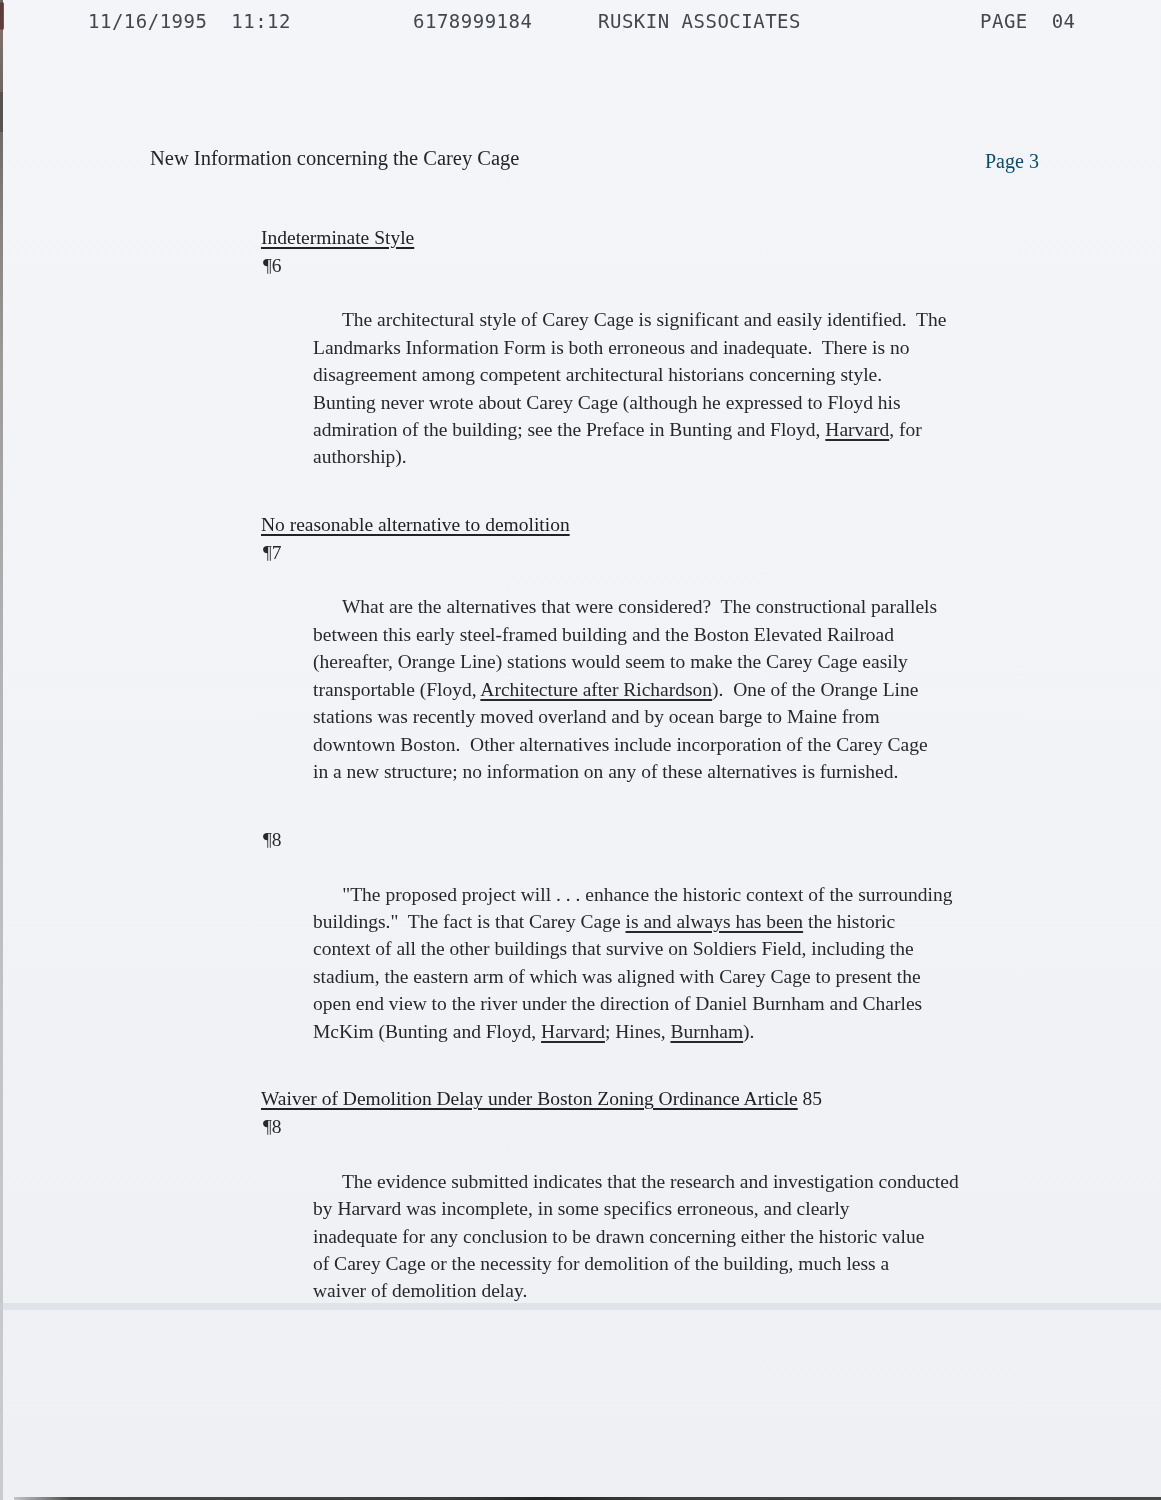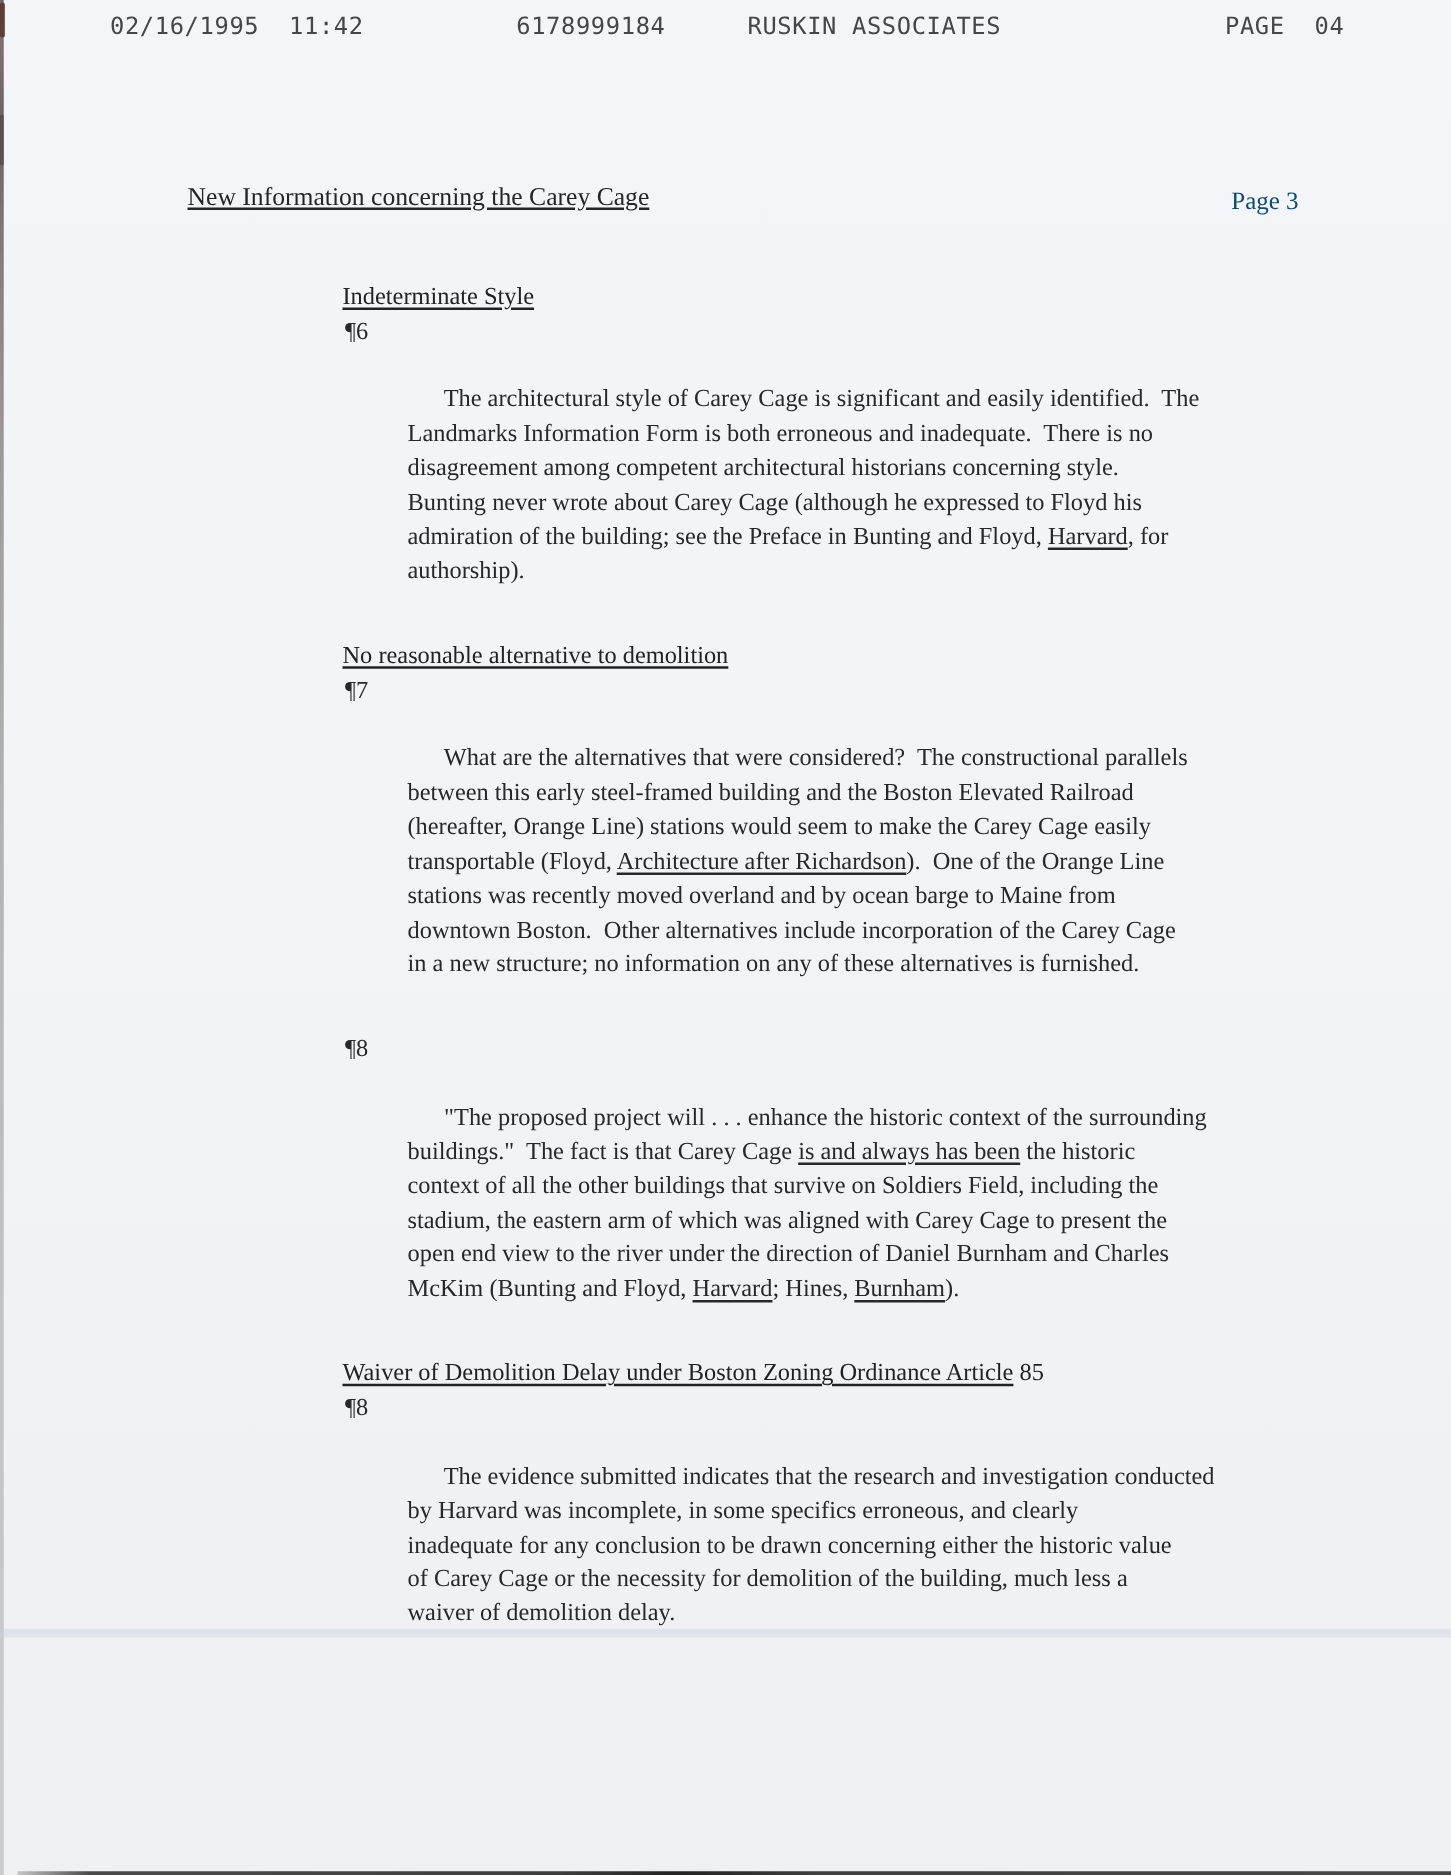--- a/index.html
+++ b/index.html
@@ -17,32 +17,32 @@
     white-space:pre;letter-spacing:.5px;
   }
   .fx-datetime{left:88px;}
   .fx-number{left:413px;}
   .fx-sender{left:598px;}
   .fx-page{left:980px;}
 
   
   .doc-title{
     position:absolute;left:150px;top:147px;
-    font-size:20.5px;white-space:pre;color:#23252a;text-decoration:underline;
+    font-size:20.5px;white-space:pre;color:#23252a;
   }
   .page-num{
     position:absolute;left:985px;top:150px;
     font-size:20px;white-space:pre;color:#0c4a6e;
   }
 
   
   .content{
     position:absolute;left:258px;top:224px;width:810px;
   }
-  .section{margin:0 0 13px 16px;}
+  .section{margin:0 0 13px 3px;}
   .heading{
     font-size:19.5px;line-height:27.5px;white-space:pre;
     color:#202226;
   }
   .para{
     position:relative;padding-left:52px;
     font-size:19.5px;line-height:27.4px;white-space:pre;
     color:#26282c;
   }
   .marker{
@@ -76,21 +76,21 @@
   }
 </style>
 </head>
 <body>
 
 <div class="left-strip"></div>
 <div class="left-blob"></div>
 <div class="left-blob2"></div>
 
 <div class="fax-header">
-  <span class="fx-datetime">02/16/1995  11:42</span>
+  <span class="fx-datetime">11/16/1995  11:12</span>
   <span class="fx-number">6178999184</span>
   <span class="fx-sender">RUSKIN ASSOCIATES</span>
   <span class="fx-page">PAGE  04</span>
 </div>
 
 <div class="doc-title">New Information concerning the Carey Cage</div>
 <div class="page-num">Page 3</div>
 
 <div class="content">
 

